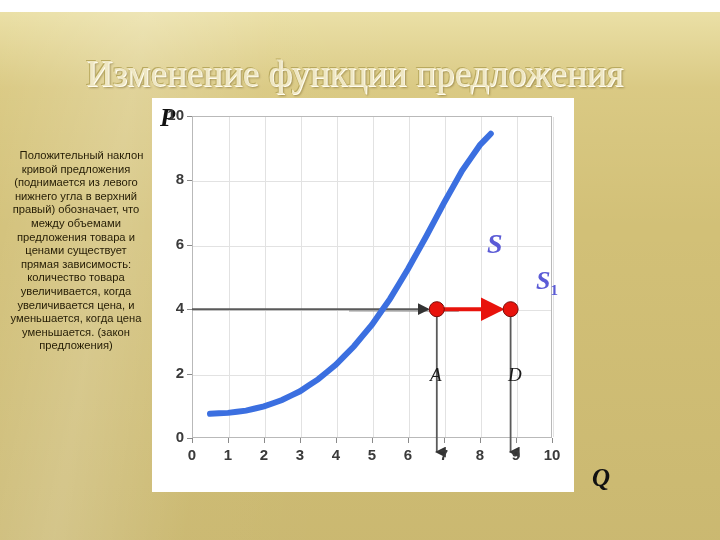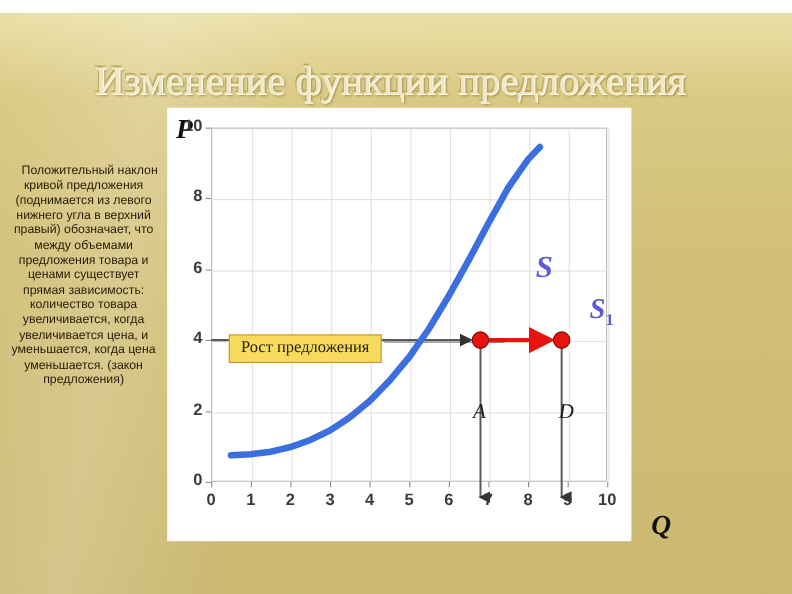--- a/index.html
+++ b/index.html
@@ -166,21 +166,20 @@
       <circle id="pt-a" r="7.5" fill="#e8130c" stroke="#7a0a06" stroke-width="1" cx="284.79999999999995" cy="211.2"></circle>
       <circle id="pt-d" r="7.5" fill="#e8130c" stroke="#7a0a06" stroke-width="1" cx="358.6" cy="211.2"></circle>
     </svg>
 
     <div class="slab" id="lab-S">S</div>
     <div class="slab" id="lab-S1"><span>S</span><sub>1</sub></div>
 
     <div class="ptlab" id="lab-A">A</div>
     <div class="ptlab" id="lab-D">D</div>
 
-    <div id="callout">Рост предложения</div>
   <div class="tickx" style="left: 40px; top: 340px;"></div>
       <div class="xlab" style="left: 27px; top: 348px;">0</div>
       <div class="tickx" style="left: 76px; top: 340px;"></div>
       <div class="xlab" style="left: 63px; top: 348px;">1</div>
       <div class="tickx" style="left: 112px; top: 340px;"></div>
       <div class="xlab" style="left: 99px; top: 348px;">2</div>
       <div class="tickx" style="left: 148px; top: 340px;"></div>
       <div class="xlab" style="left: 135px; top: 348px;">3</div>
       <div class="tickx" style="left: 184px; top: 340px;"></div>
       <div class="xlab" style="left: 171px; top: 348px;">4</div>

